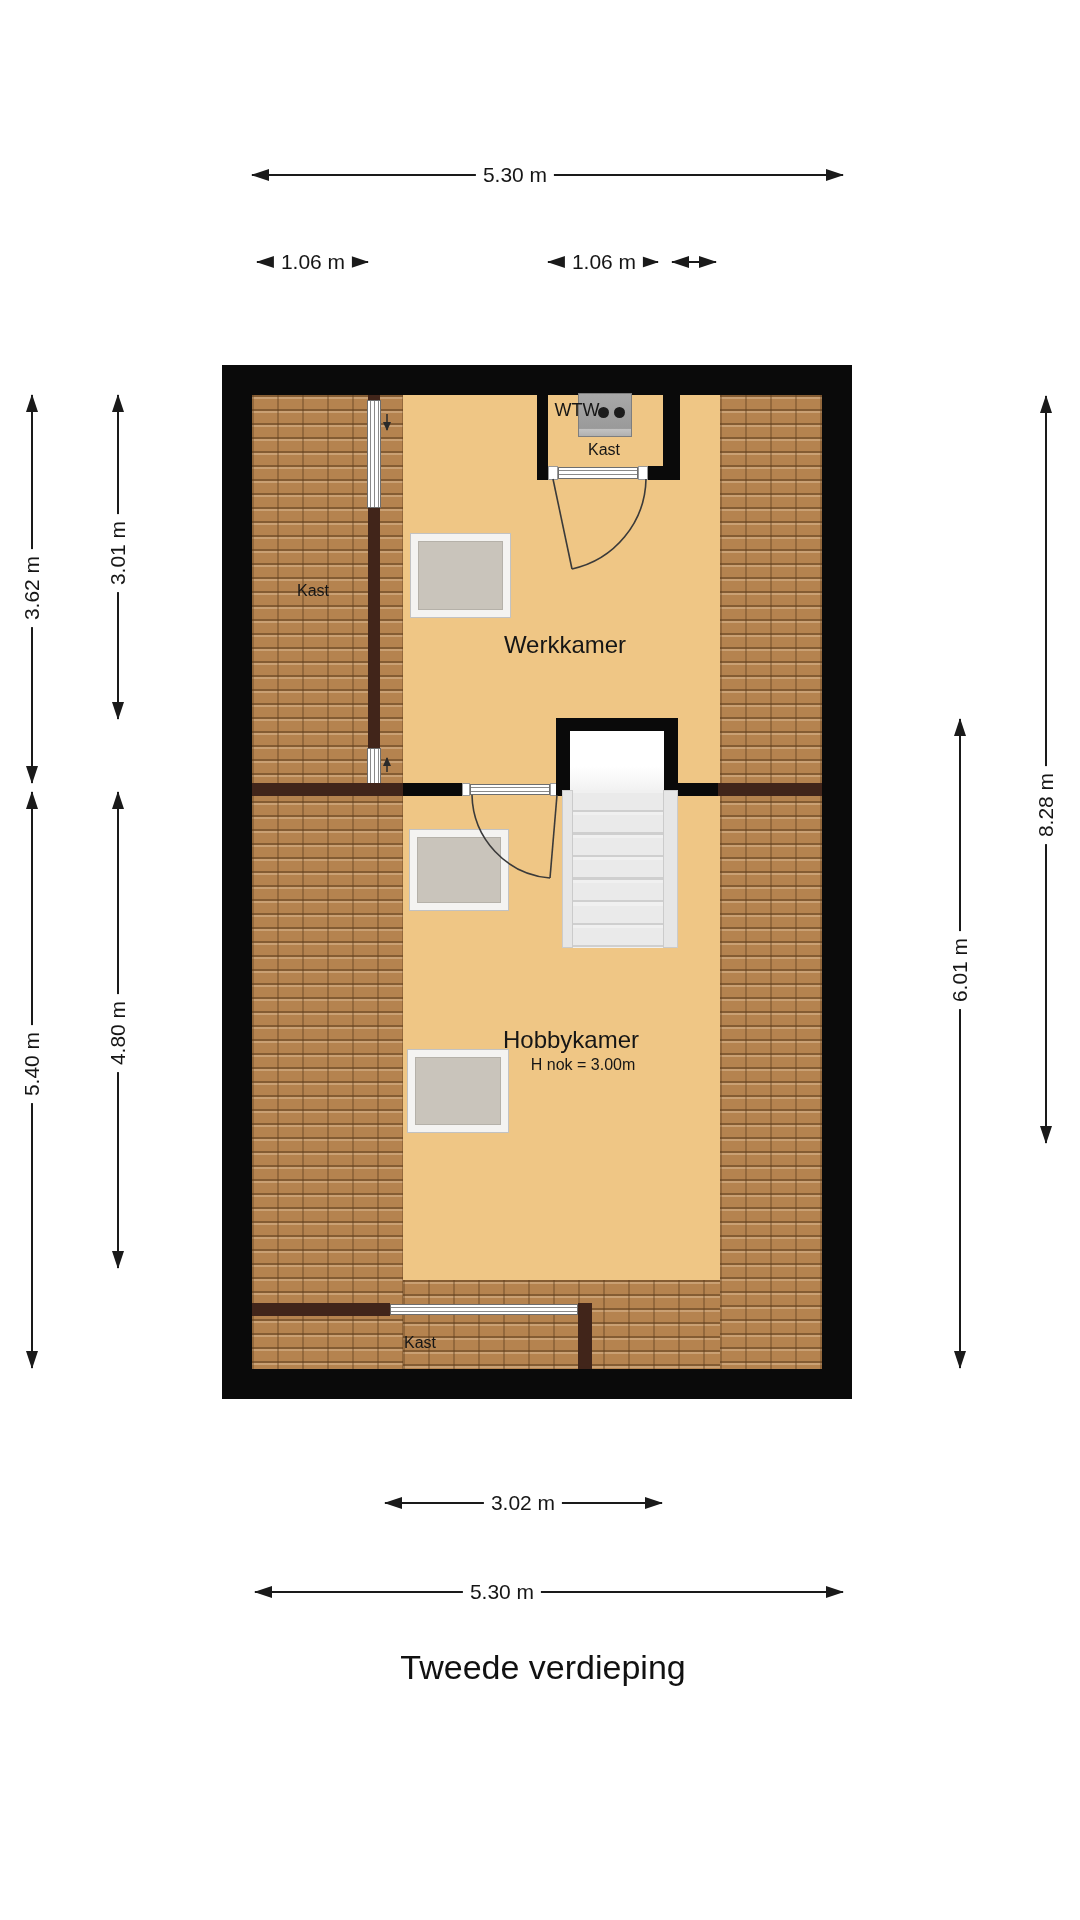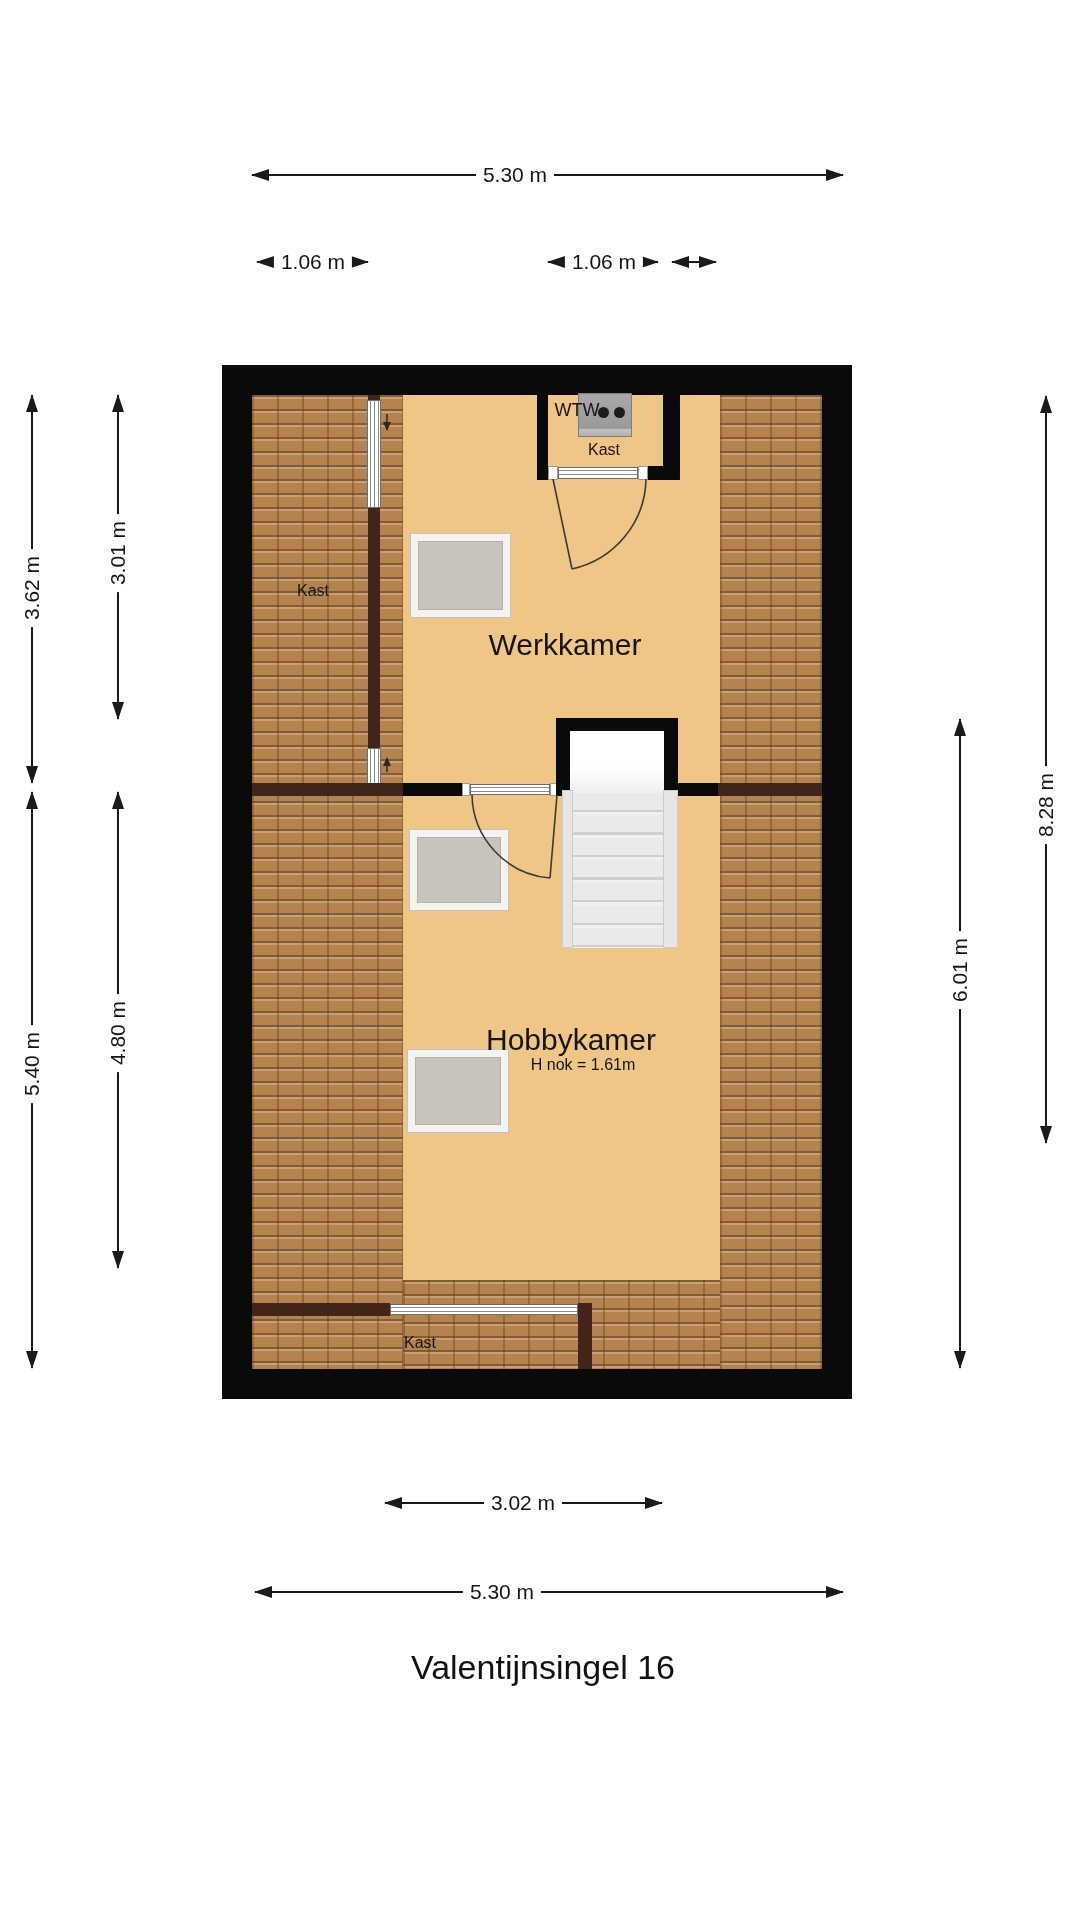--- a/index.html
+++ b/index.html
@@ -24,21 +24,21 @@
   
   .skylight{background:#c9c4bb;border:7px solid #f4f3f1;box-shadow:0 0 0 1px #c2c2c2, inset 0 0 0 1px #b5b1a9;box-sizing:border-box;}
   
   .stair-landing{background:linear-gradient(to bottom,#ffffff 60%,#f2f2f2);}
   .stair-rail{background:#e6e6e6;border:1px solid #cbcbcb;box-sizing:border-box;}
   .stair-treads{background:repeating-linear-gradient(to bottom,#f0f0f0 0 3px,#eaeaea 3px 20px,#cfcfcf 20px 22.5px);}
   
   .wtw-box{background:linear-gradient(to bottom,#a8a8a8,#9a9a9a 82%,#c2c2c2 84%,#b0b0b0);border:1px solid #7e7e7e;box-sizing:border-box;}
   .wtw-knob{position:absolute;width:11px;height:11px;border-radius:50%;background:#1c1c1c;}
   
-  .room-label{position:absolute;transform:translate(-50%,-50%);font-size:30px;color:#161616;white-space:nowrap;}
+  .room-label{position:absolute;transform:translate(-50%,-50%);font-size:24px;color:#161616;white-space:nowrap;}
   .room-label.small{font-size:16px;}
   .dim-label{position:absolute;transform:translate(-50%,-50%);font-size:21px;color:#161616;
              background:#ffffff;padding:1px 7px;white-space:nowrap;}
   .dim-label.vert{transform:translate(-50%,-50%) rotate(-90deg);}
   .title-block{position:absolute;left:543px;top:1648px;transform:translateX(-50%);
                text-align:center;font-size:34px;line-height:38px;color:#111111;white-space:nowrap;}
   svg.overlay{position:absolute;left:0;top:0;pointer-events:none;}
 </style>
 </head>
 <body>
@@ -138,20 +138,20 @@
   <div class="dim-label vert" style="left:1046px;top:805px;">8.28 m</div>
   <div class="dim-label vert" style="left:960px;top:970px;">6.01 m</div>
   <div class="dim-label" style="left:523px;top:1503px;">3.02 m</div>
   <div class="dim-label" style="left:502px;top:1592px;">5.30 m</div>
 
   <div class="room-label small" style="left:577px;top:410px;font-size:18px;">WTW</div>
   <div class="room-label small" style="left:604px;top:450px;">Kast</div>
   <div class="room-label small" style="left:313px;top:591px;">Kast</div>
   <div class="room-label" style="left:565px;top:645px;">Werkkamer</div>
   <div class="room-label" style="left:571px;top:1040px;">Hobbykamer</div>
-  <div class="room-label small" style="left:583px;top:1065px;">H nok = 1.61m</div>
+  <div class="room-label small" style="left:583px;top:1065px;">H nok = 3.00m</div>
   <div class="room-label small" style="left:420px;top:1343px;">Kast</div>
 
   <div class="title-block">
-    <div>Valentijnsingel 16</div>
+    <div>Tweede verdieping</div>
   </div>
 
 </div>
 
 </body></html>

